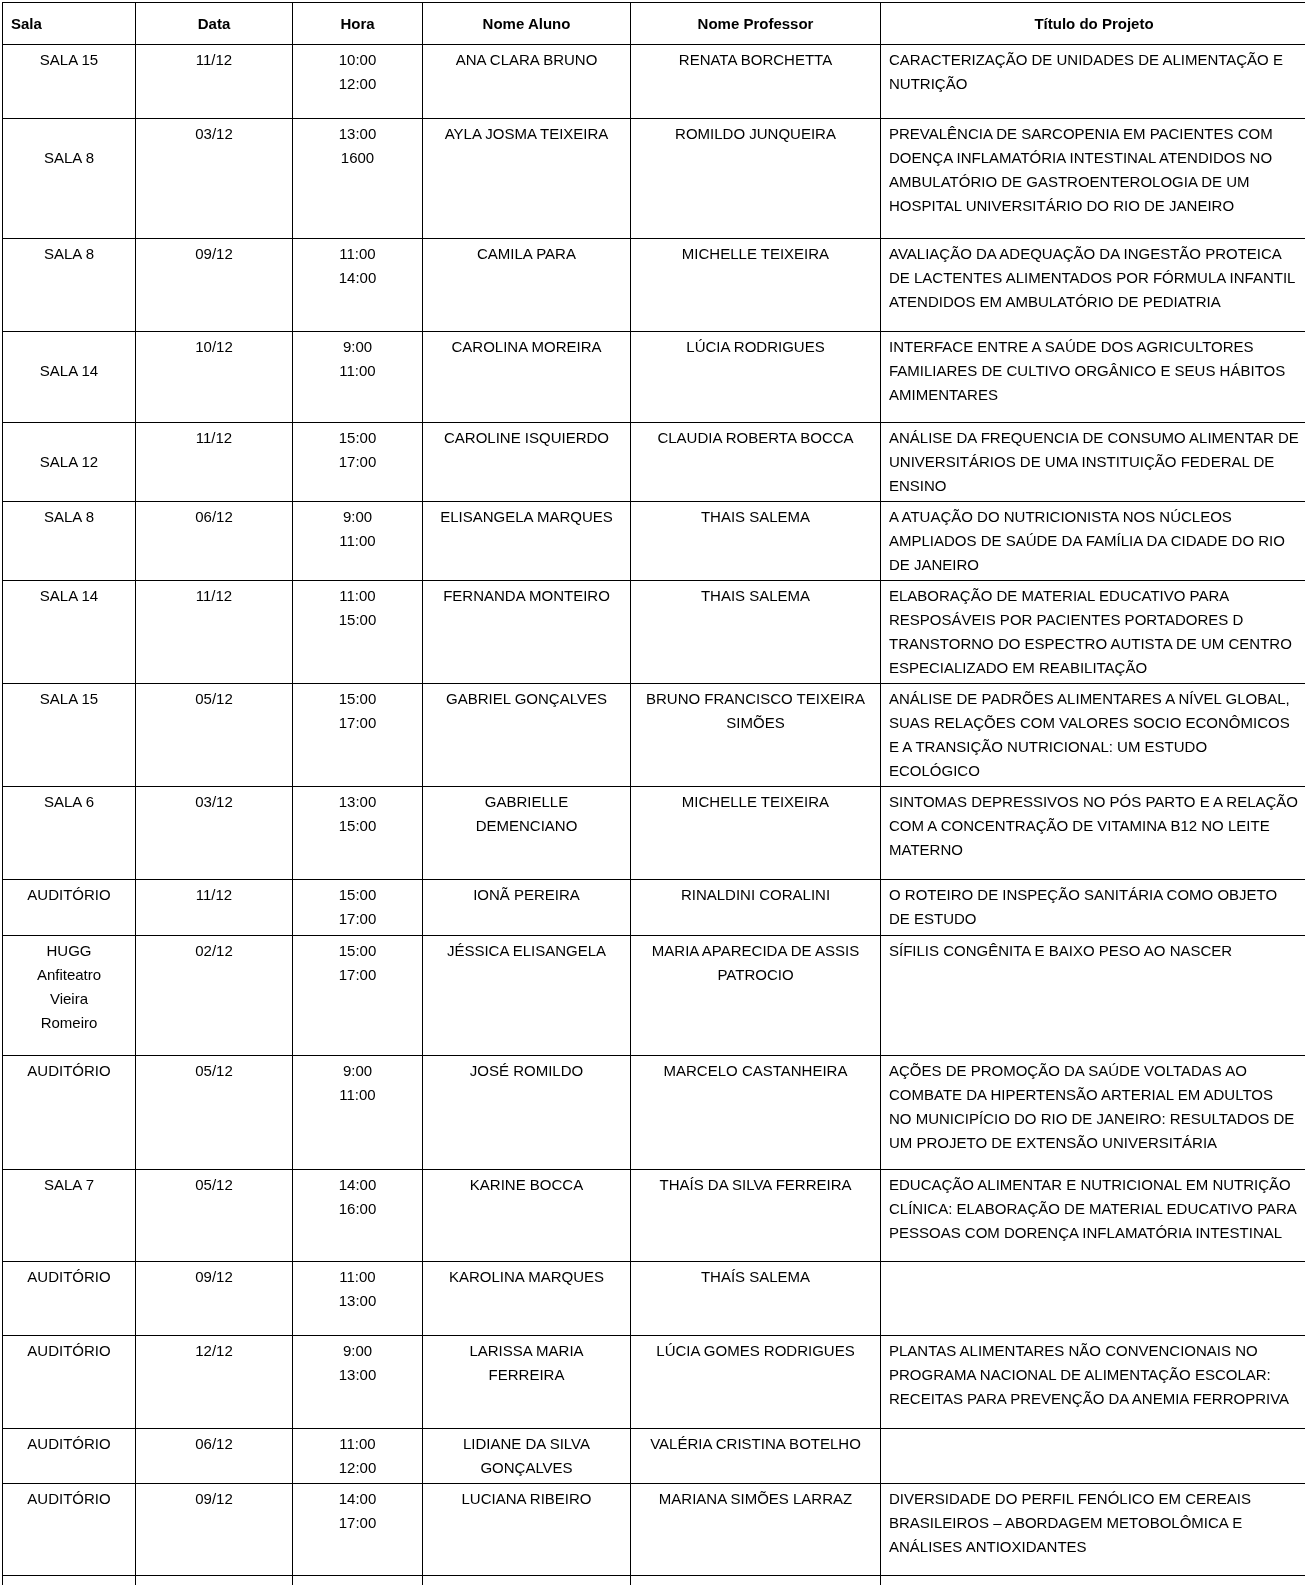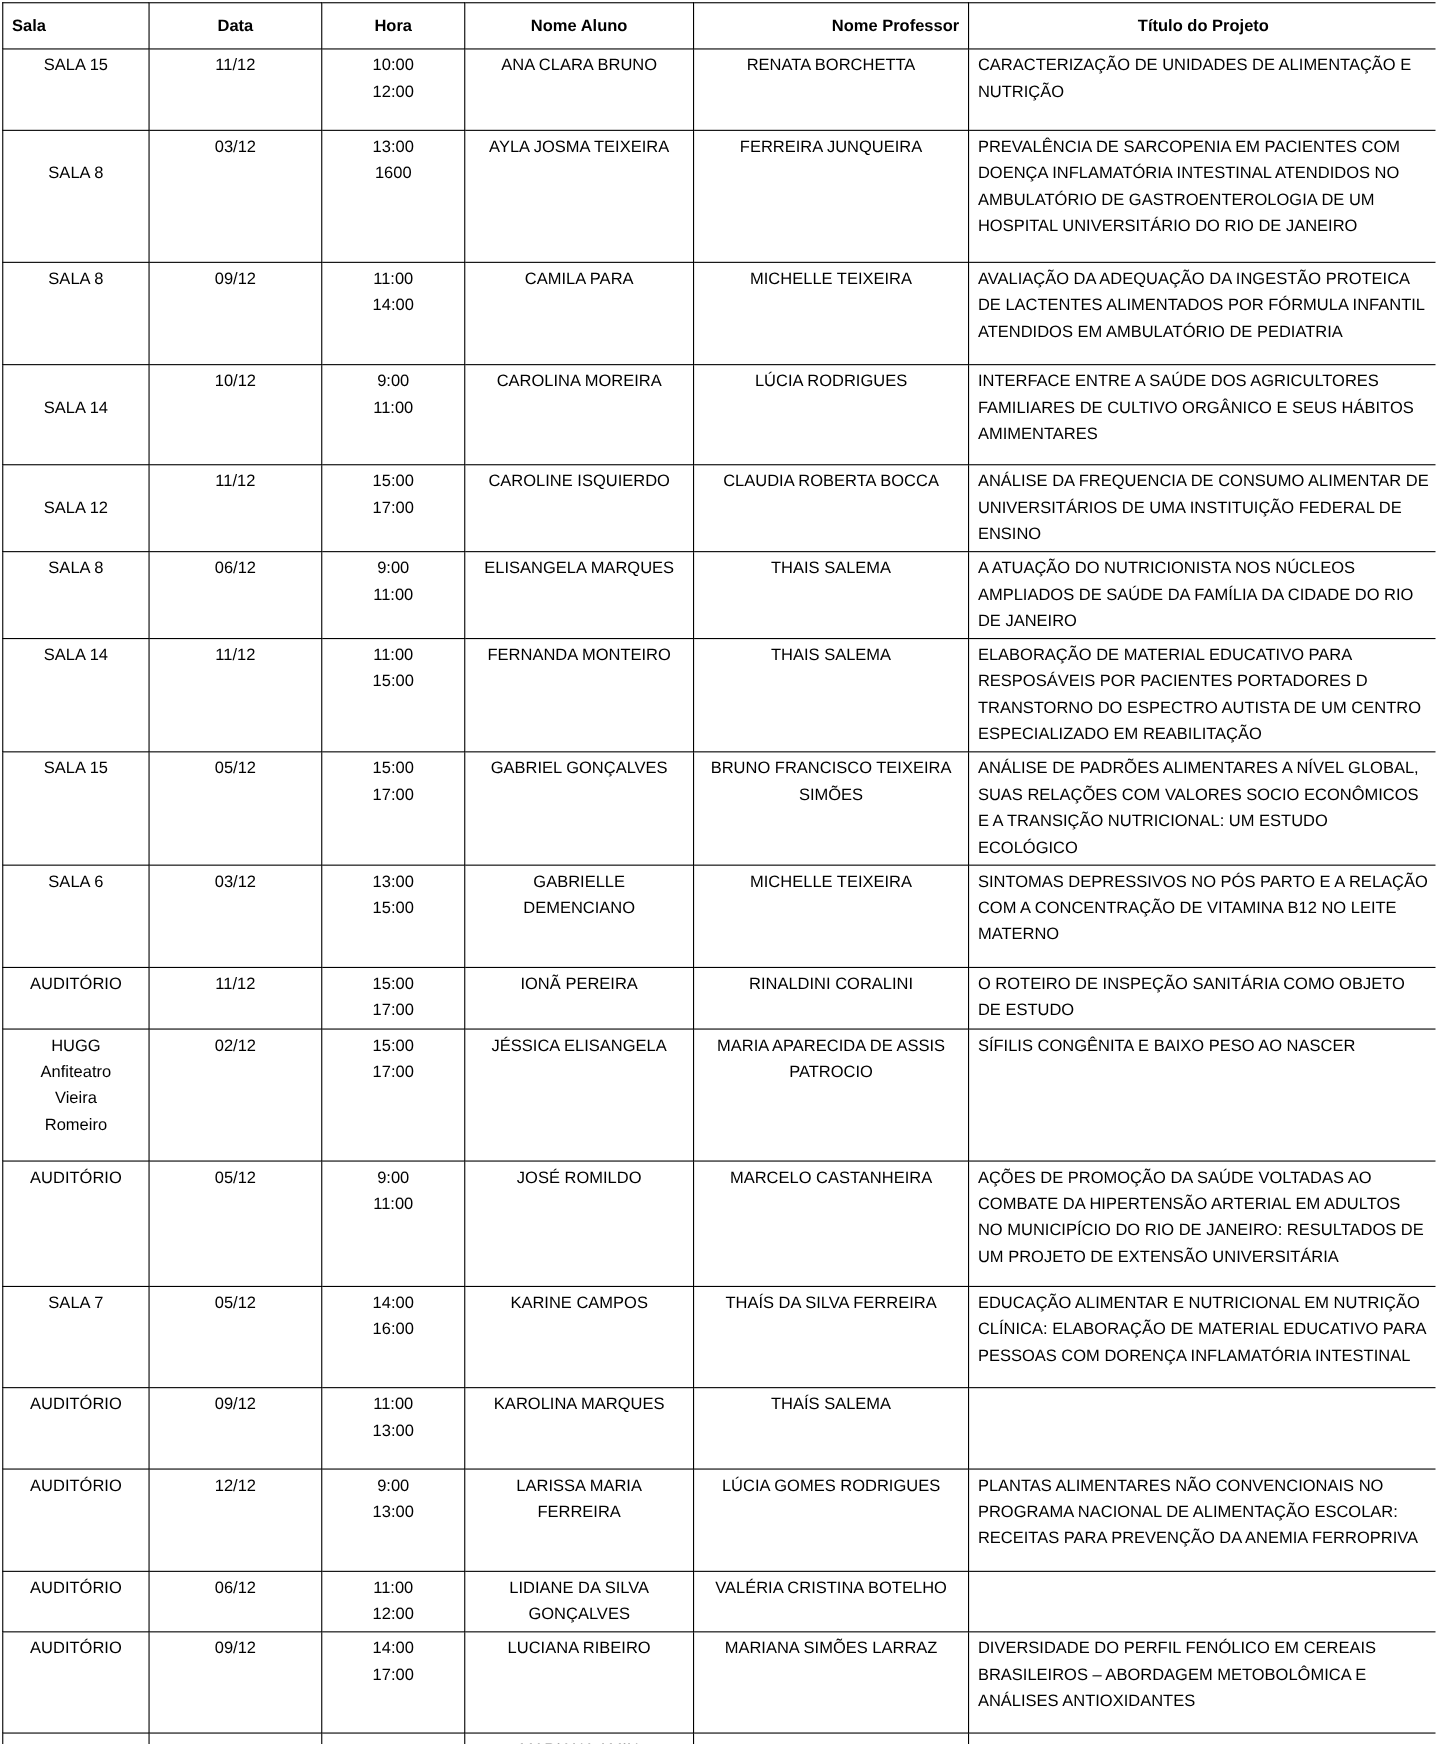--- a/index.html
+++ b/index.html
@@ -37,21 +37,21 @@
     word-wrap: break-word;
   }
   thead tr { height: 42px; }
   th {
     font-weight: bold;
     text-align: center;
     vertical-align: middle;
     margin-top: 24px;
   }
   th.col-sala      { text-align: left; }
-  th.col-professor { text-align: right; }
+  th.col-professor { text-align: center; }
 
   td.col-sala,
   td.col-data,
   td.col-hora,
   td.col-aluno,
   td.col-professor { text-align: center; }
   td.col-titulo    { text-align: left; }
 
   tbody tr:nth-child(1)  { height: 74px; }
   tbody tr:nth-child(2)  { height: 120px; }
@@ -106,21 +106,21 @@
           <td class="col-professor">RENATA BORCHETTA</td>
           <td class="col-titulo">CARACTERIZAÇÃO DE UNIDADES DE ALIMENTAÇÃO E NUTRIÇÃO</td>
         </tr>
         <tr>
           <td class="col-sala">
 SALA 8</td>
           <td class="col-data">03/12</td>
           <td class="col-hora">13:00
 1600</td>
           <td class="col-aluno">AYLA JOSMA TEIXEIRA</td>
-          <td class="col-professor">FERREIRA JUNQUEIRA</td>
+          <td class="col-professor">ROMILDO JUNQUEIRA</td>
           <td class="col-titulo">PREVALÊNCIA DE SARCOPENIA EM PACIENTES COM DOENÇA INFLAMATÓRIA INTESTINAL ATENDIDOS NO AMBULATÓRIO DE GASTROENTEROLOGIA DE UM HOSPITAL UNIVERSITÁRIO DO RIO DE JANEIRO</td>
         </tr>
         <tr>
           <td class="col-sala">SALA 8</td>
           <td class="col-data">09/12</td>
           <td class="col-hora">11:00
 14:00</td>
           <td class="col-aluno">CAMILA PARA</td>
           <td class="col-professor">MICHELLE TEIXEIRA</td>
           <td class="col-titulo">AVALIAÇÃO DA ADEQUAÇÃO DA INGESTÃO PROTEICA DE LACTENTES ALIMENTADOS POR FÓRMULA INFANTIL ATENDIDOS EM AMBULATÓRIO DE PEDIATRIA</td>
@@ -212,21 +212,21 @@
 11:00</td>
           <td class="col-aluno">JOSÉ ROMILDO</td>
           <td class="col-professor">MARCELO CASTANHEIRA</td>
           <td class="col-titulo">AÇÕES DE PROMOÇÃO DA SAÚDE VOLTADAS AO COMBATE DA HIPERTENSÃO ARTERIAL EM ADULTOS NO MUNICIPÍCIO DO RIO DE JANEIRO: RESULTADOS DE UM PROJETO DE EXTENSÃO UNIVERSITÁRIA</td>
         </tr>
         <tr>
           <td class="col-sala">SALA 7</td>
           <td class="col-data">05/12</td>
           <td class="col-hora">14:00
 16:00</td>
-          <td class="col-aluno">KARINE CAMPOS</td>
+          <td class="col-aluno">KARINE BOCCA</td>
           <td class="col-professor">THAÍS DA SILVA FERREIRA</td>
           <td class="col-titulo">EDUCAÇÃO ALIMENTAR E NUTRICIONAL EM NUTRIÇÃO CLÍNICA: ELABORAÇÃO DE MATERIAL EDUCATIVO PARA PESSOAS COM DORENÇA INFLAMATÓRIA INTESTINAL</td>
         </tr>
         <tr>
           <td class="col-sala">AUDITÓRIO</td>
           <td class="col-data">09/12</td>
           <td class="col-hora">11:00
 13:00</td>
           <td class="col-aluno">KAROLINA MARQUES</td>
           <td class="col-professor">THAÍS SALEMA</td>

